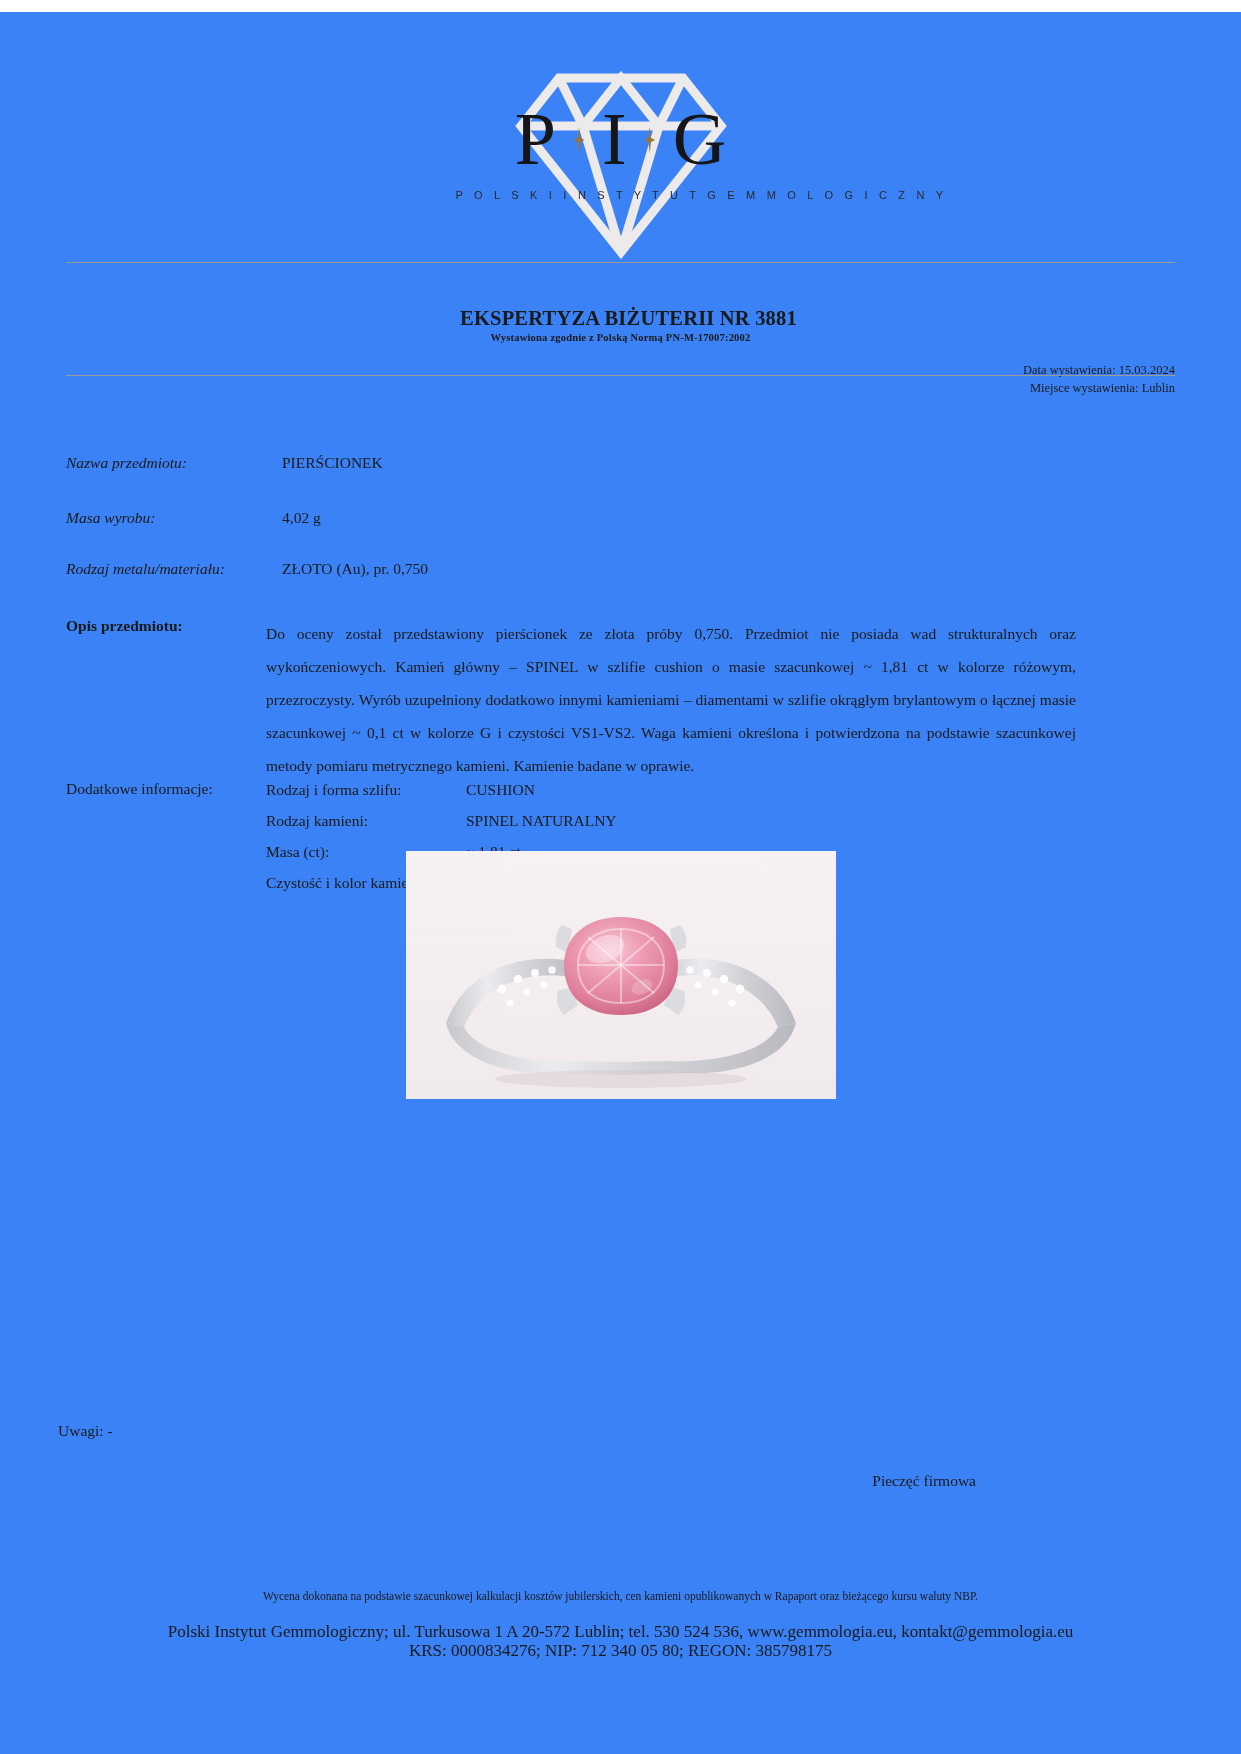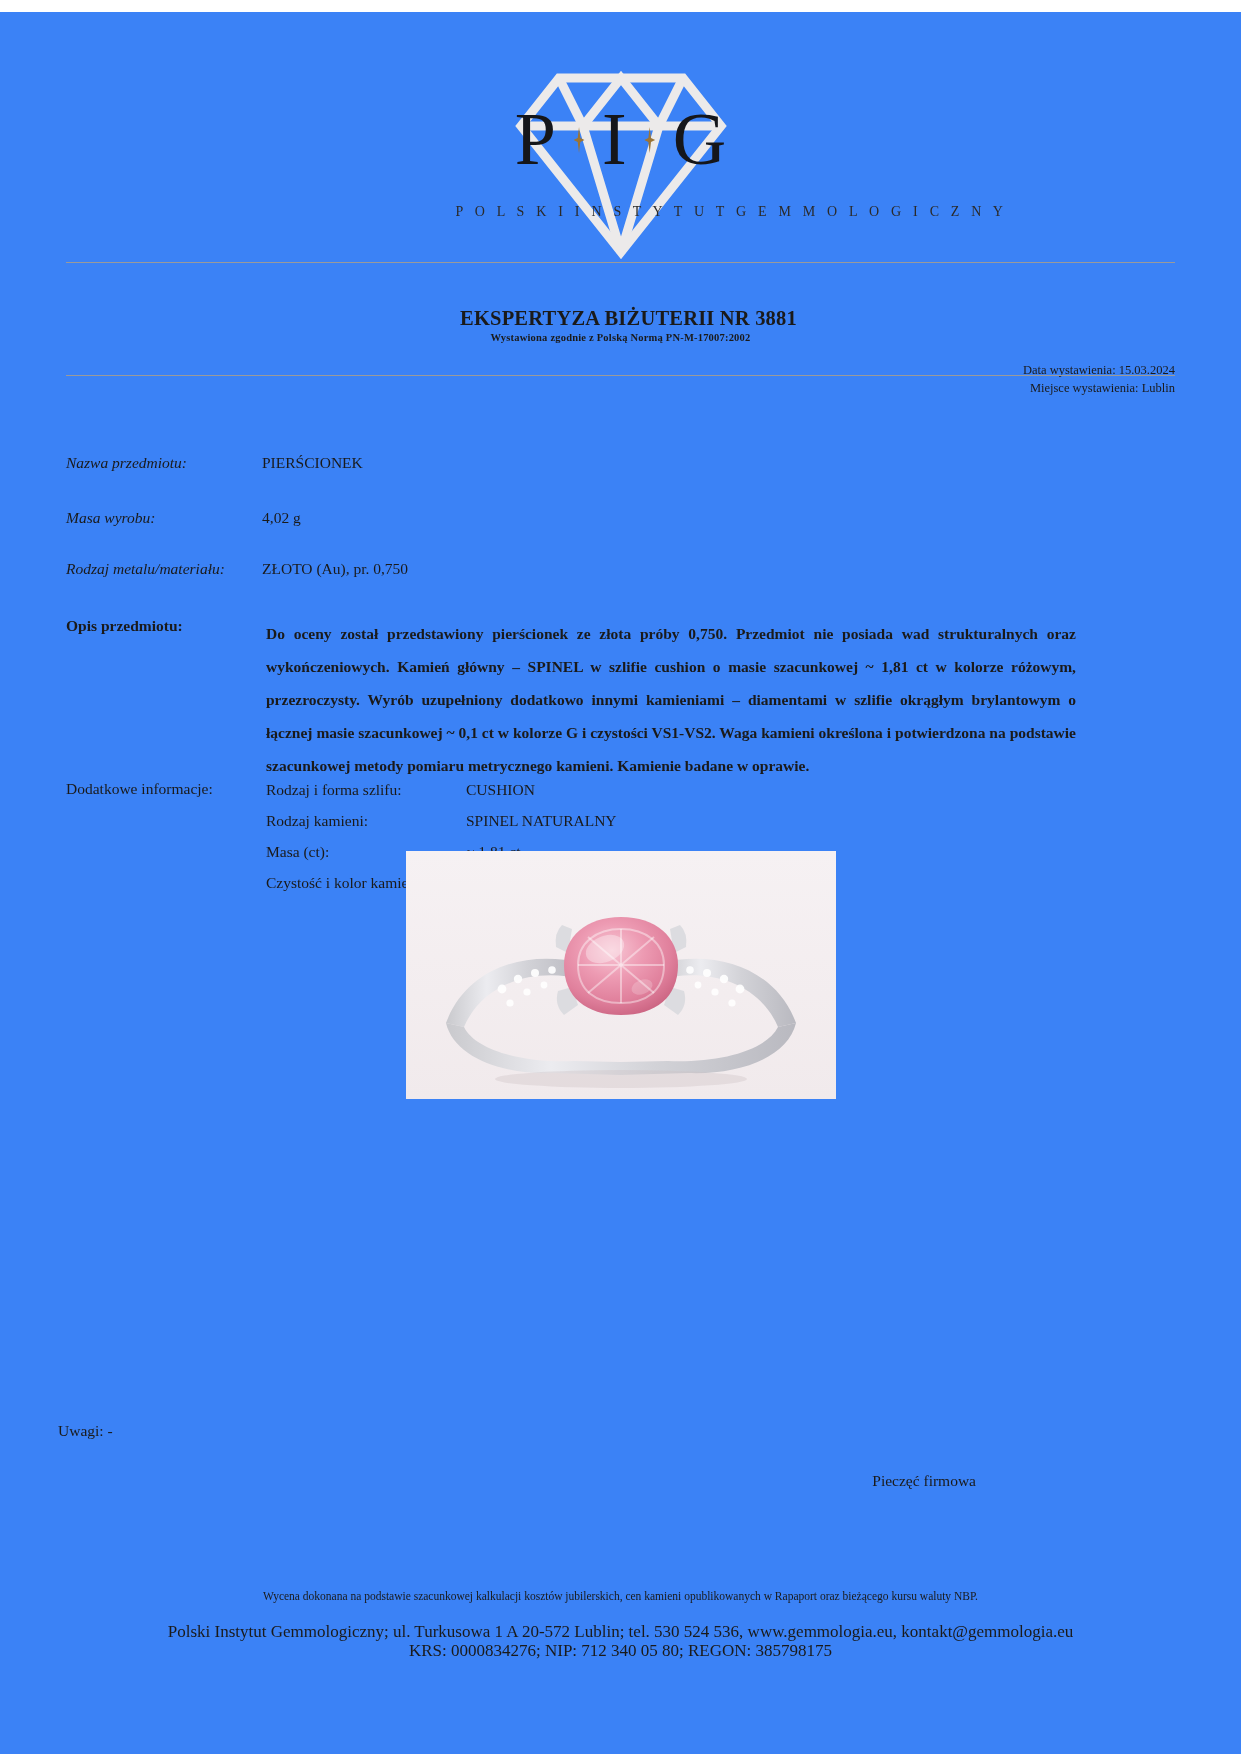--- a/index.html
+++ b/index.html
@@ -73,25 +73,25 @@
     background: #9b7435;
     clip-path: polygon(50% 0%, 62% 42%, 100% 50%, 62% 58%, 50% 100%, 38% 58%, 0% 50%, 38% 42%);
   }
   .logo-letters .ltr {
     display: inline-block;
     padding: 0 2px;
   }
   .logo-subtitle {
     position: absolute;
     left: 0;
-    top: 140px;
-    width: 100%;
-    text-align: center;
-    font-family: Liberation Serif, serif;
-    font-size: 14px;
+    top: 125px;
+    width: 100%;
+    text-align: center;
+    font-family: Liberation Sans, sans-serif;
+    font-size: 11px;
     letter-spacing: 4.2px;
     color: #2a2a2a;
     white-space: nowrap;
   }
 
   
   .rule {
     position: absolute;
     left: 66px;
     width: 1109px;
@@ -143,21 +143,21 @@
   .field .label {
     position: absolute;
     left: 0;
     top: 0;
     width: 200px;
     white-space: nowrap;
     font-style: italic;
   }
   .field .value {
     position: absolute;
-    left: 196px;
+    left: 216px;
     top: 0;
     white-space: nowrap;
     text-align: right;
   }
   .row-name   { left: 66px; top: 440px; }
   .row-mass   { left: 66px; top: 495px; }
   .row-metal  { left: 66px; top: 546px; }
 
   .row-desc {
     position: absolute;
@@ -172,21 +172,20 @@
     top: 0;
     width: 200px;
     white-space: nowrap;
     font-weight: bold;
   }
   .row-desc .desc-text {
     margin-left: 200px;
     width: 810px;
     text-align: justify;
     line-height: 33px;
-    font-weight: bold;
   }
 
   
   .row-extra {
     position: absolute;
     left: 66px;
     top: 768px;
     width: 1010px;
     font-size: 15.5px;
   }

